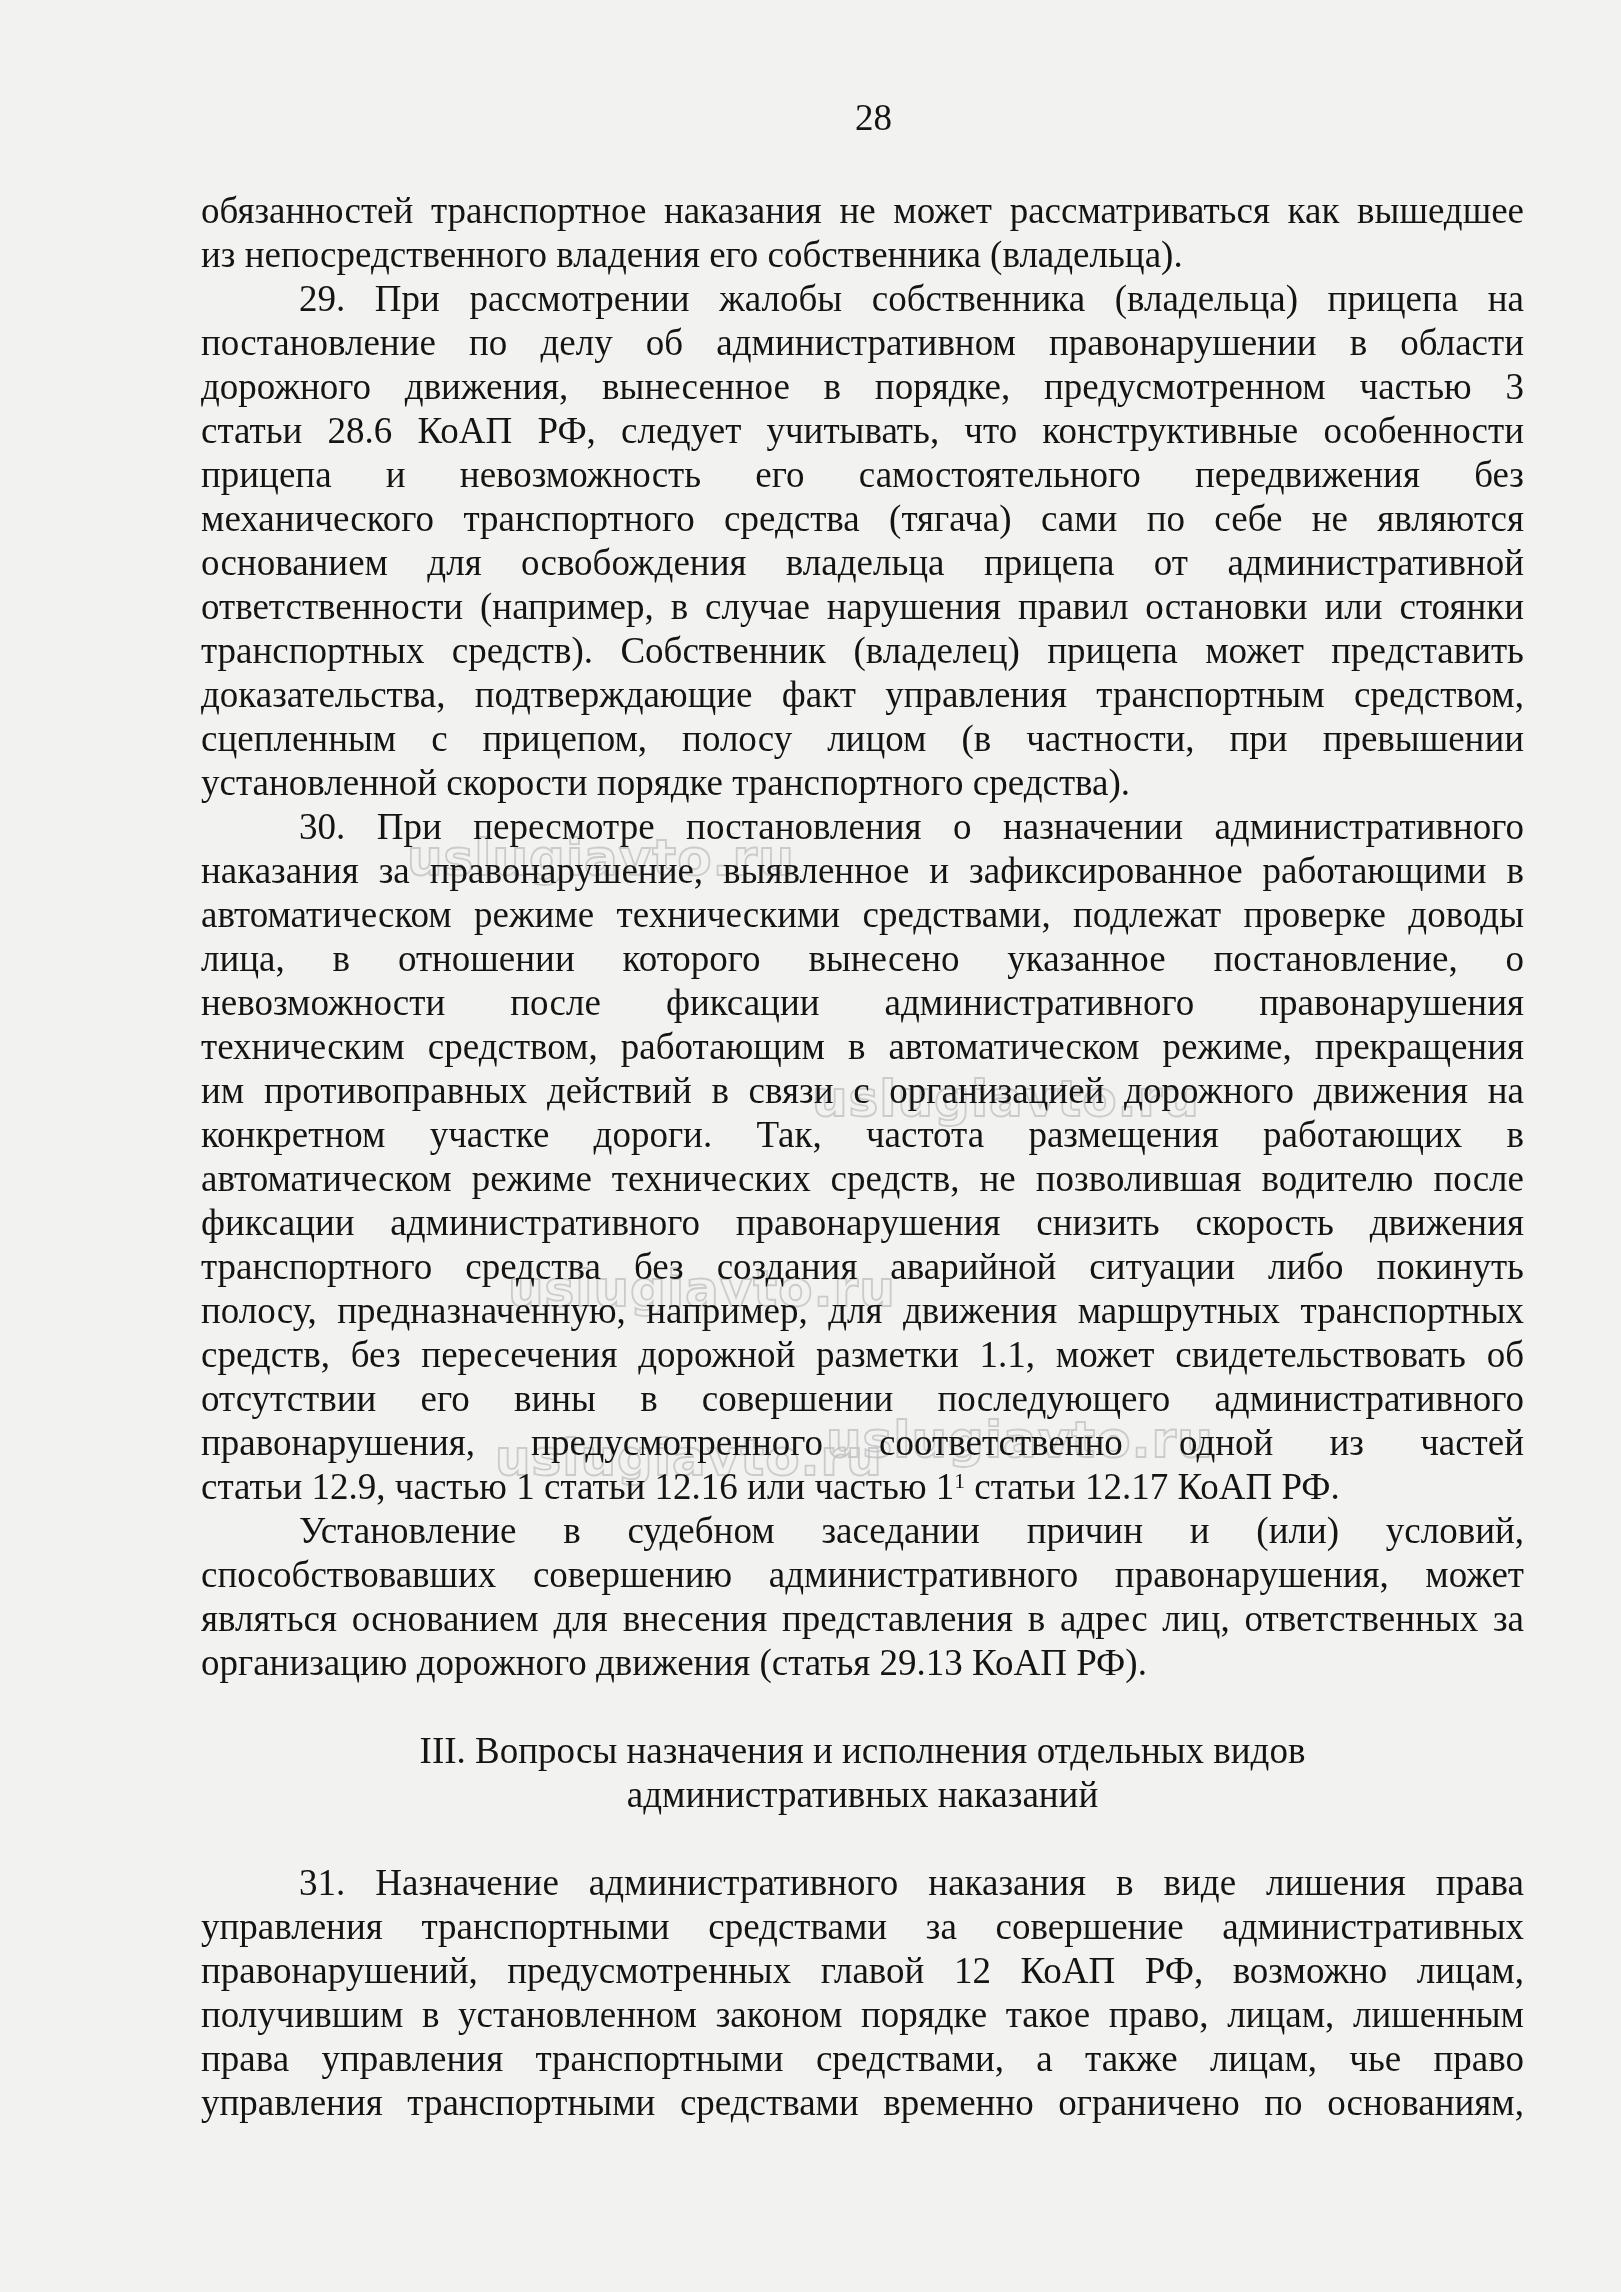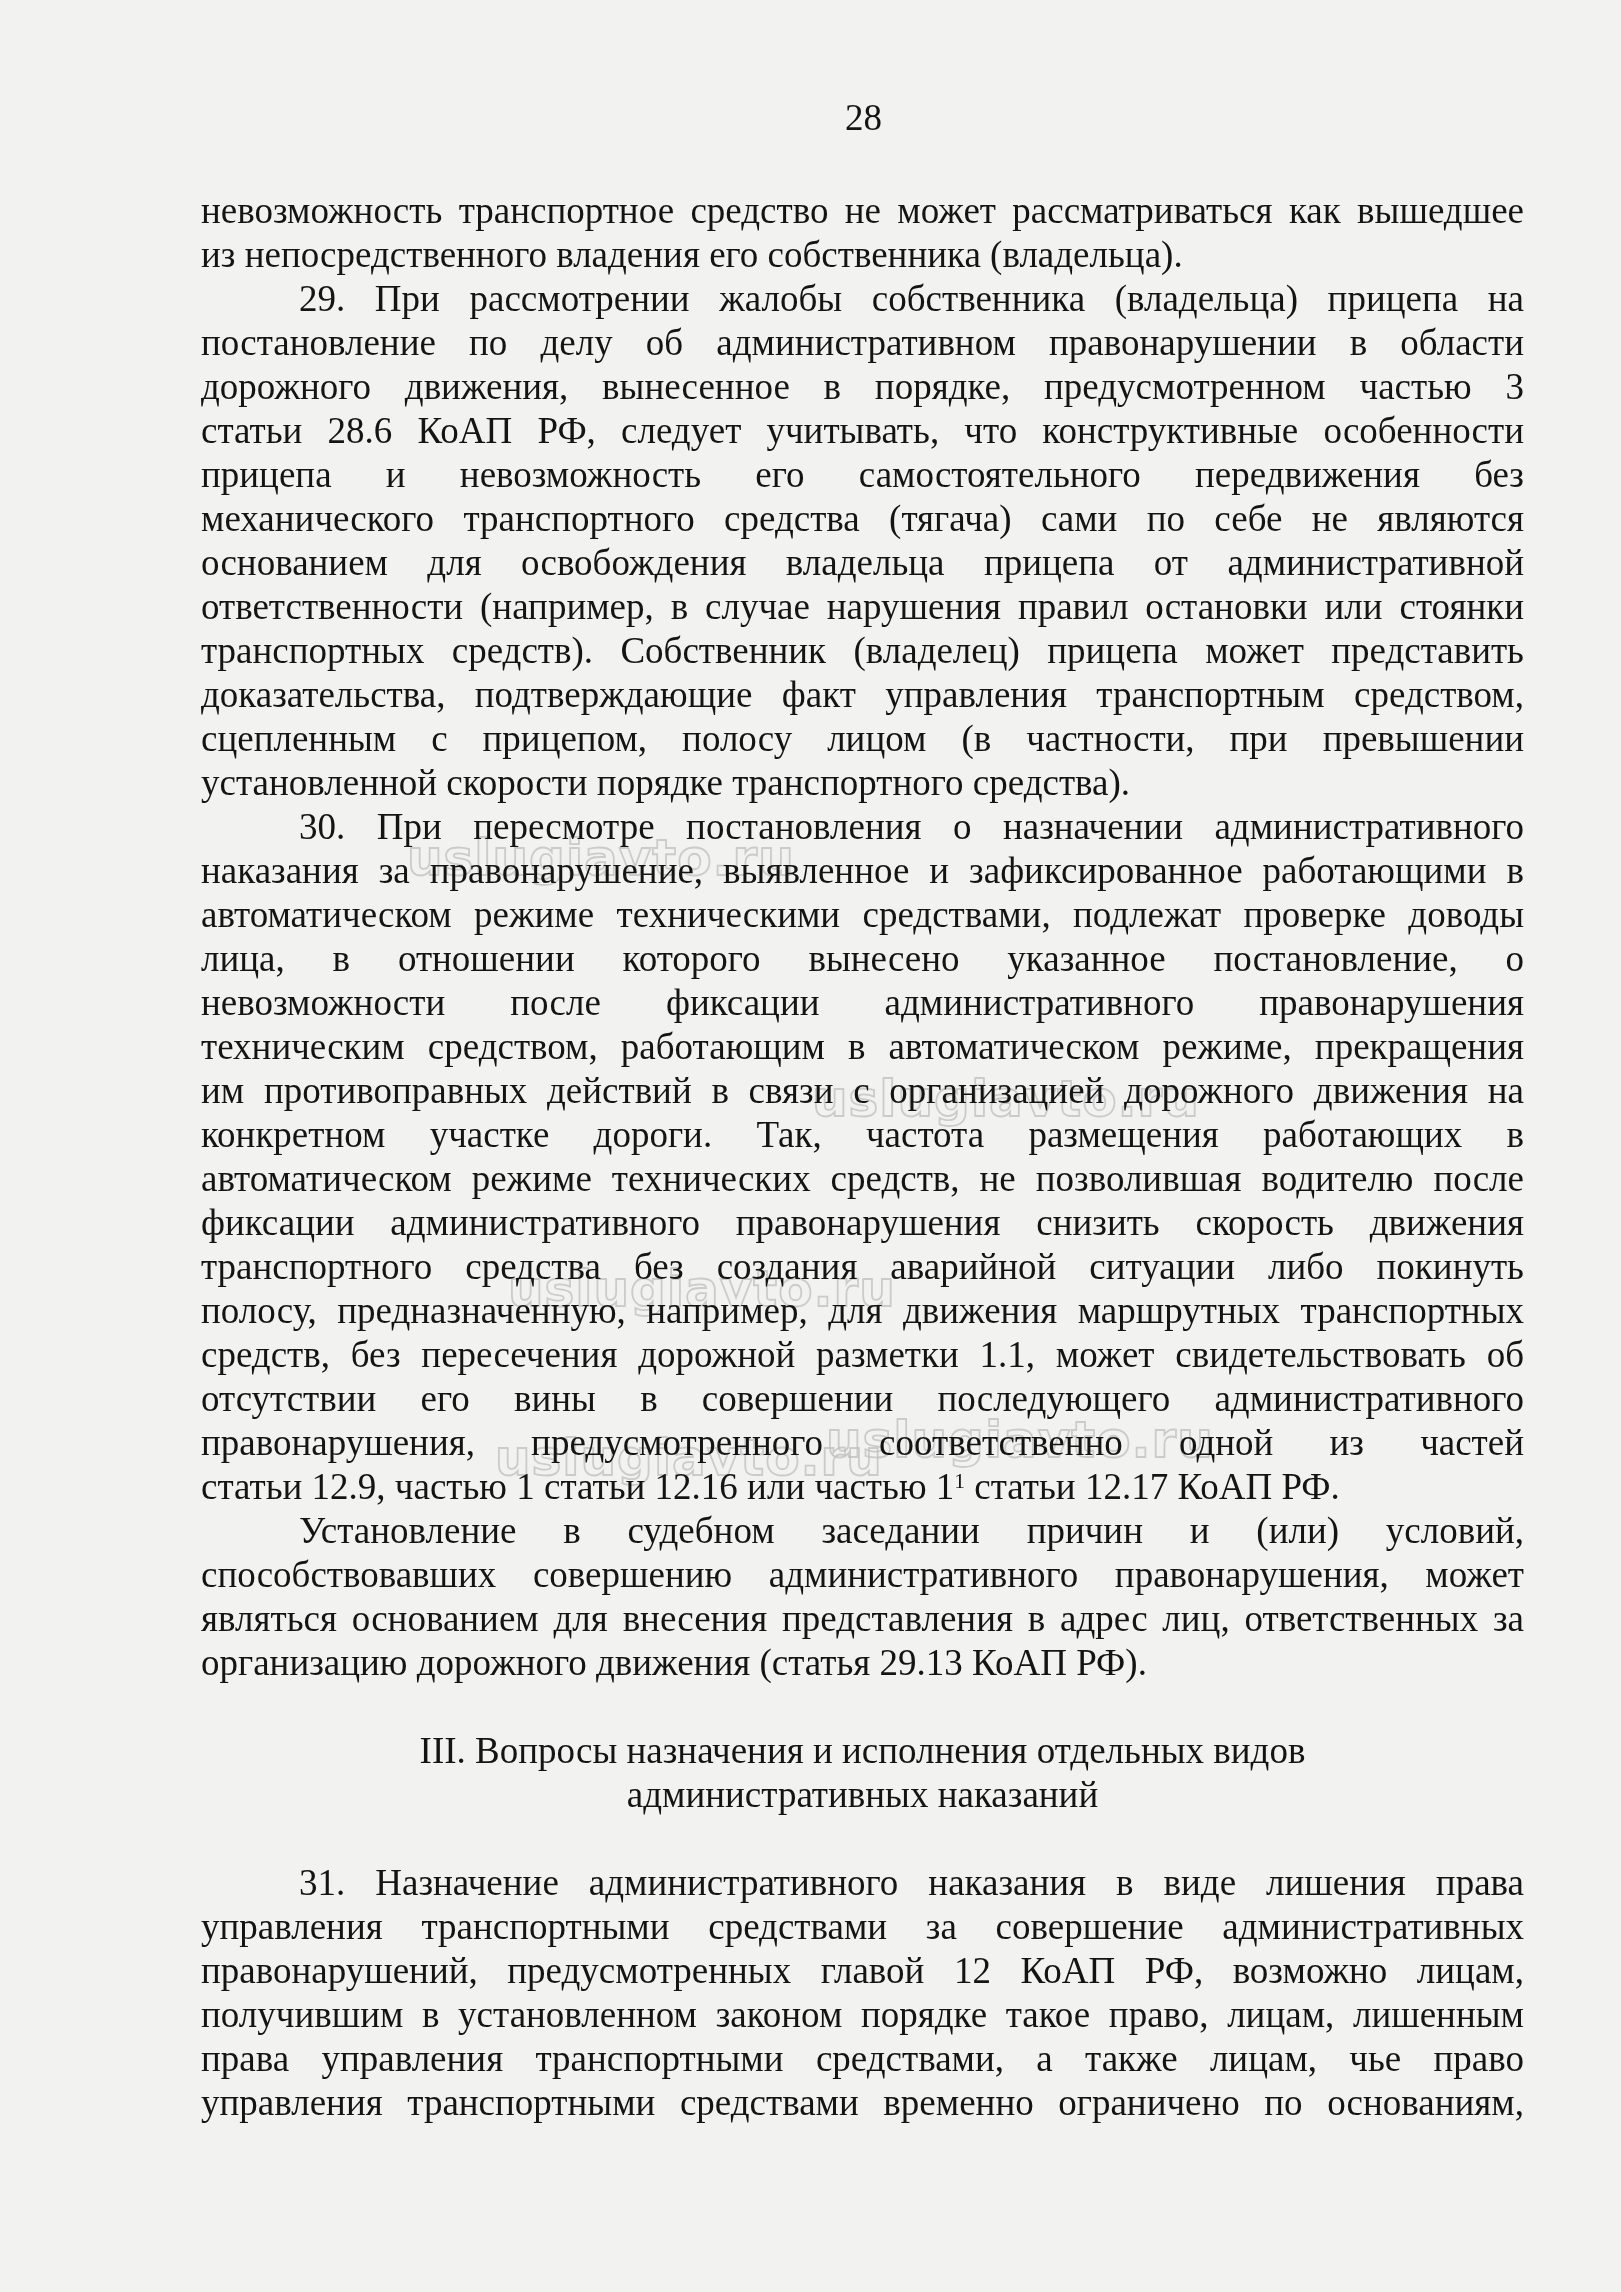--- a/index.html
+++ b/index.html
@@ -11,21 +11,21 @@
     height: 2293px;
     background: #f2f2f1;
     overflow: hidden;
     font-family: "Liberation Serif", "DejaVu Serif", serif;
     color: #141414;
   }
 
   .page-number {
     position: absolute;
     top: 96px;
-    left: 202px;
+    left: 212px;
     width: 1323px;
     text-align: center;
     font-size: 37px;
     line-height: 44px;
   }
 
   .doc-body {
     position: absolute;
     top: 189px;
     left: 201px;
@@ -85,21 +85,21 @@
   <div class="watermark-layer" id="wm-layer">
       <div class="watermark" style="left: 407px; top: 833px;">uslugiavto.ru</div>
       <div class="watermark" style="left: 812px; top: 1074px;">uslugiavto.ru</div>
       <div class="watermark" style="left: 508px; top: 1264px;">uslugiavto.ru</div>
       <div class="watermark" style="left: 495px; top: 1433px;">uslugiavto.ru</div>
       <div class="watermark" style="left: 826px; top: 1415px;">uslugiavto.ru</div>
     </div>
   <div class="page-number">28</div>
   <div class="doc-body" id="doc-body">
       <div class="block">
-        <div class="line justify"><span>невозможность транспортное средство не может рассматриваться как вышедшее</span></div>
+        <div class="line justify"><span>обязанностей транспортное наказания не может рассматриваться как вышедшее</span></div>
         <div class="line"><span>из непосредственного владения его собственника (владельца).</span></div>
       </div>
       <div class="block">
         <div class="line justify indent"><span>29. При рассмотрении жалобы собственника (владельца) прицепа на</span></div>
         <div class="line justify"><span>постановление по делу об административном правонарушении в области</span></div>
         <div class="line justify"><span>дорожного движения, вынесенное в порядке, предусмотренном частью 3</span></div>
         <div class="line justify"><span>статьи 28.6 КоАП РФ, следует учитывать, что конструктивные особенности</span></div>
         <div class="line justify"><span>прицепа и невозможность его самостоятельного передвижения без</span></div>
         <div class="line justify"><span>механического транспортного средства (тягача) сами по себе не являются</span></div>
         <div class="line justify"><span>основанием для освобождения владельца прицепа от административной</span></div>

